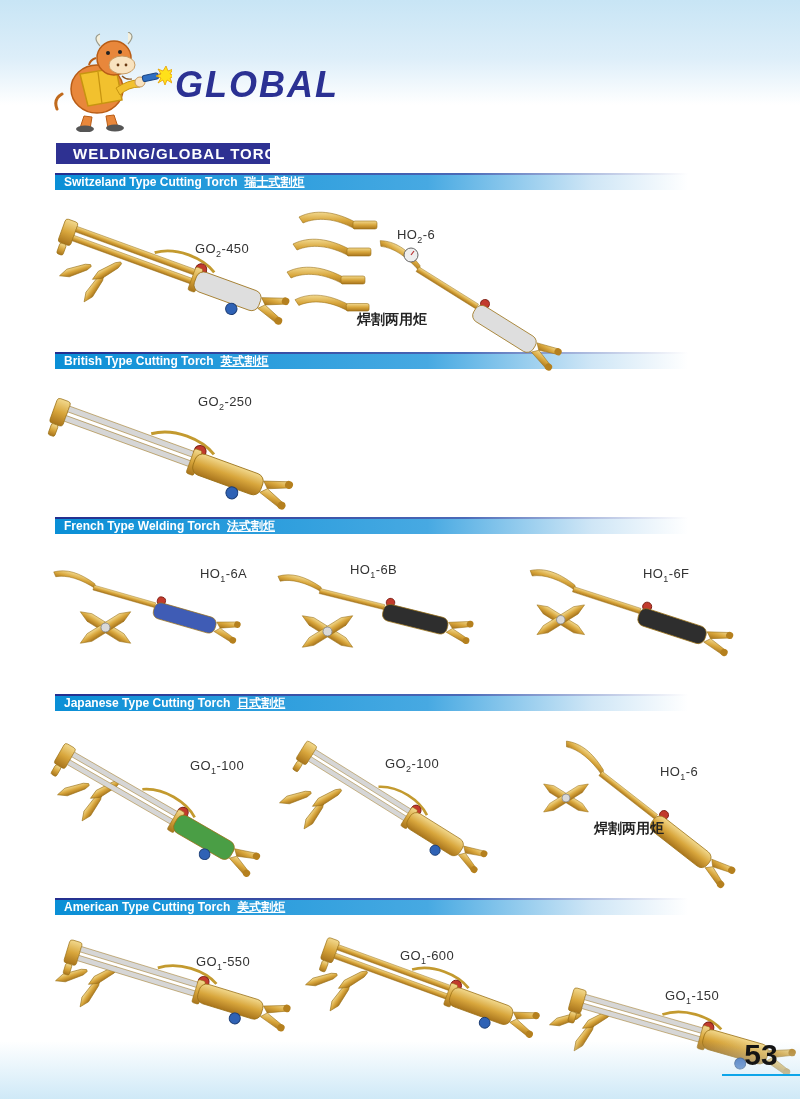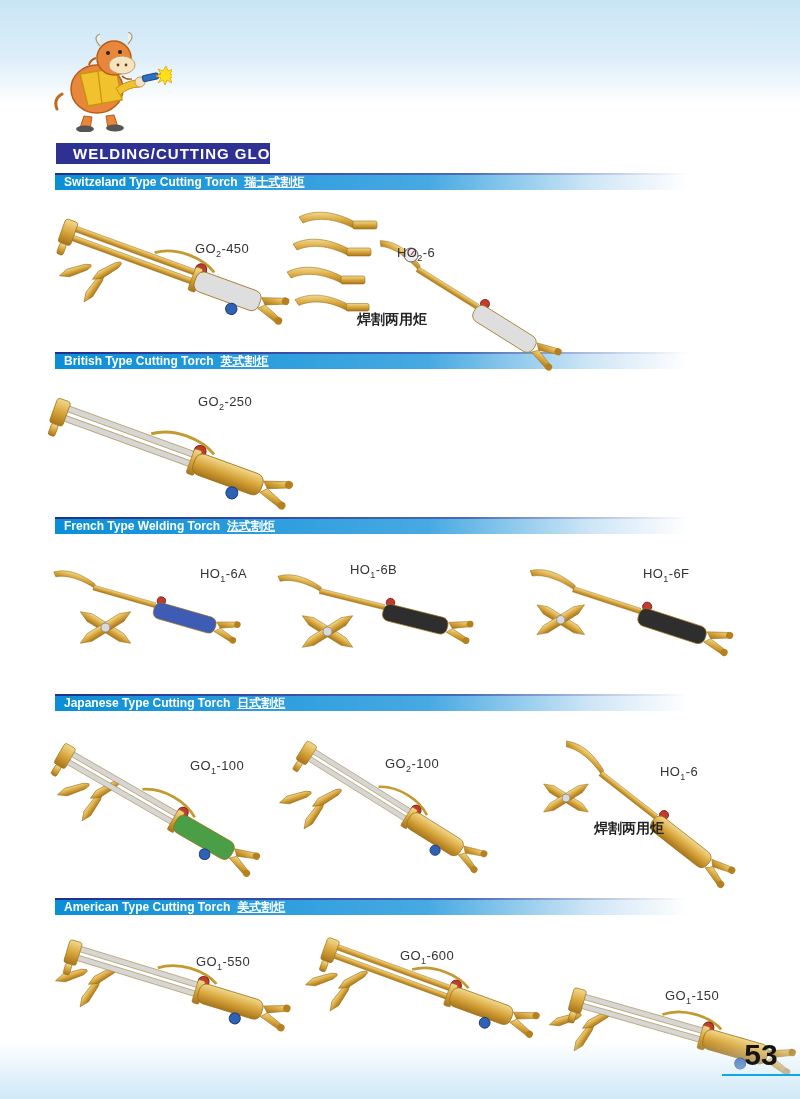--- a/index.html
+++ b/index.html
@@ -140,22 +140,23 @@
     <path d="M44,26 q-6,2 -7,7" fill="none" stroke="#b85c15" stroke-width="2"></path>
     <path d="M70,44 q4,4 10,3" fill="none" stroke="#8a5420" stroke-width="1.2"></path>
     <path d="M64,56 q12,-8 22,-8 l4,2 l-2,5 q-12,0 -20,8 z" fill="#f2c12e" stroke="#c79410"></path>
     <circle cx="88" cy="50" r="5" fill="#f8e3c0" stroke="#c79a60"></circle>
     <rect x="90" y="44" width="16" height="6" rx="2" transform="rotate(-12 90 44)" fill="#2f6fc2" stroke="#1c4685"></rect>
     <path d="M106,43 l6,-2" stroke="#888" stroke-width="2"></path>
     <g>
       <path d="M114,34 l2,5 l5,-2 l-3,5 l5,2 l-5,2 l2,5 l-5,-3 l-2,5 l-2,-5 l-5,3 l3,-5 l-5,-2 l5,-2 l-3,-5 l5,2 z" fill="#ffe11a" stroke="#e8a000" stroke-width="0.8"></path>
     </g>
   </svg>
-
-  <div class="cat-bar">WELDING/CUTTING GLOBAL</div>
+  <div class="brand">GLOBAL</div>
+
+  <div class="cat-bar">WELDING/GLOBAL TORCH</div>
 
   <div class="secbar" style="top:175px">
     <span>Switzeland Type Cutting Torch</span><span class="zh">瑞士式割炬</span>
   </div>
   <div class="secbar" style="top:354px">
     <span>British Type Cutting Torch</span><span class="zh">英式割炬</span>
   </div>
   <div class="secbar" style="top:519px">
     <span>French Type Welding Torch</span><span class="zh">法式割炬</span>
   </div>
@@ -177,21 +178,21 @@
   </div>
   <div class="product" style="left:285px;top:205px;width:255px;height:145px">
     <svg class="photo h-steel" viewBox="0 0 255 145">
       <use href="#tipstack" transform="translate(2,6)"></use>
       <g transform="translate(100,28) rotate(32) scale(0.9)">
           <use href="#weld-torch"></use>
         </g>
       <circle cx="126" cy="50" r="7" fill="#eee" stroke="#666"></circle>
       <path d="M126,50 l3,-4" stroke="#b33" stroke-width="1.2"></path>
     </svg>
-    <div class="plabel" style="left:112px;top:40px"><span>HO</span><sub>2</sub><span>-6</span></div>
+    <div class="plabel" style="left:112px;top:22px"><span>HO</span><sub>2</sub><span>-6</span></div>
     <div class="pnote" style="left:72px;top:106px">焊割两用炬</div>
   </div>
 
   <div class="product" style="left:50px;top:378px;width:280px;height:115px">
     <svg class="photo t-steel" viewBox="0 0 280 115">
       <g transform="translate(10,14) rotate(20)">
           <use href="#cut-torch"></use>
         </g>
     </svg>
     <div class="plabel" style="left:148px;top:16px"><span>GO</span><sub>2</sub><span>-250</span></div>

